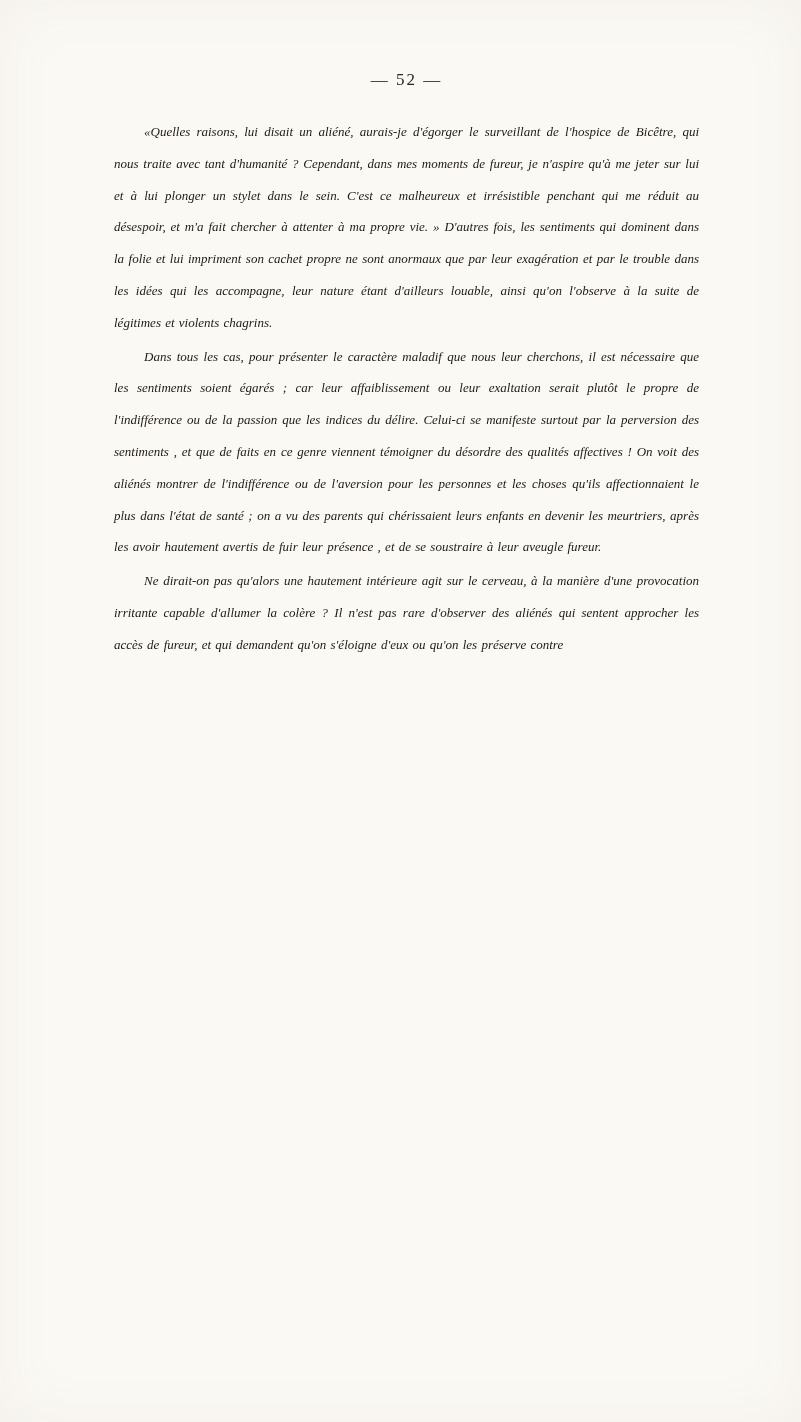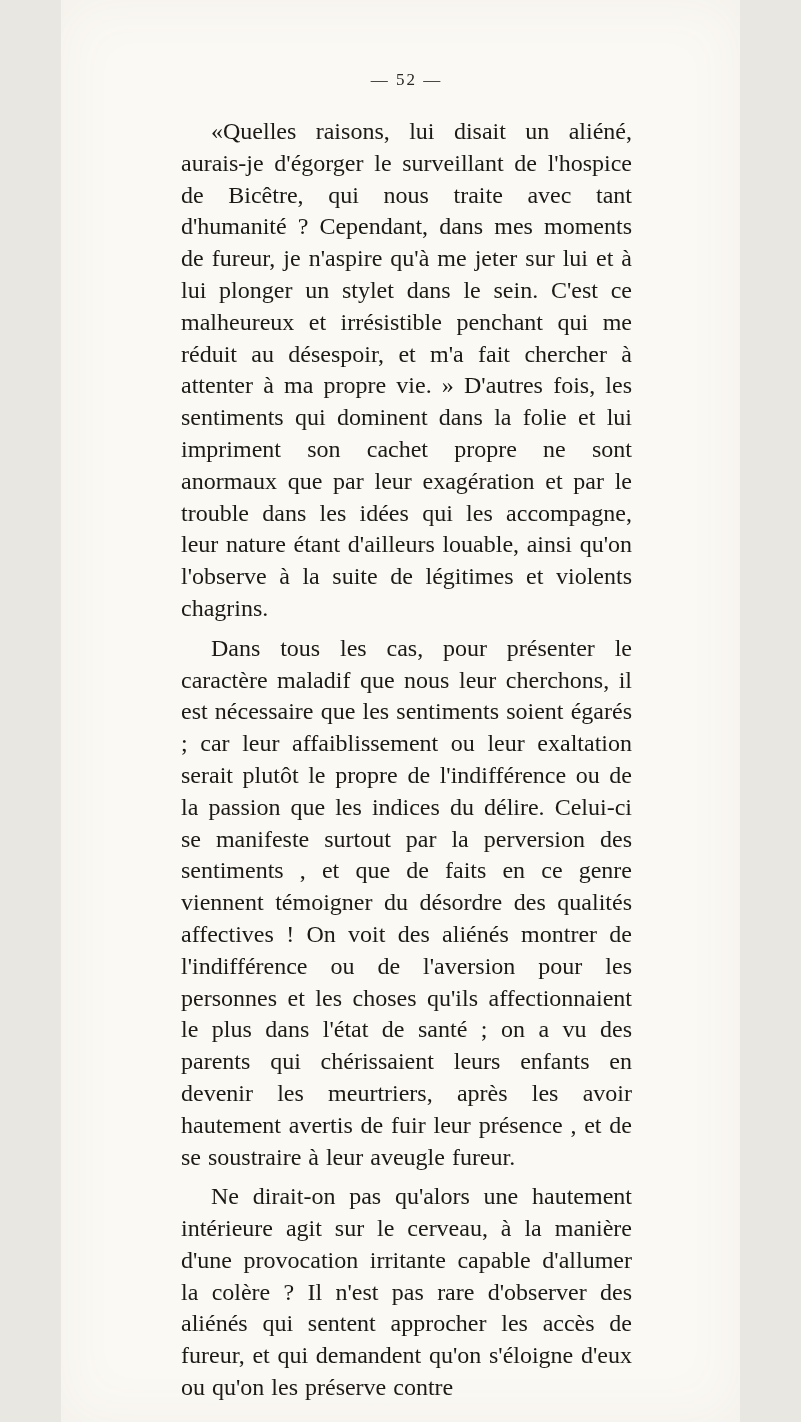--- a/index.html
+++ b/index.html
@@ -2,44 +2,45 @@
 <html lang="fr"><head>
 <meta charset="utf-8">
 <style>
   html, body {
     margin: 0;
     padding: 0;
     background: #e9e7e1;
   }
   .page {
     position: relative;
-    width: 679px;
+    width: 801px;
     height: 1422px;
     margin: 0 auto;
     background: #fbf9f4;
     box-sizing: border-box;
     padding: 70px 100px 0 112px;
     color: #1d1a16;
     font-family: "Liberation Serif", "DejaVu Serif", serif;
     box-shadow: inset 0 0 60px rgba(120,110,90,0.06);
   }
   .page-number {
     text-align: center;
     font-size: 17px;
     letter-spacing: 2px;
     margin-bottom: 26px;
     color: #2a2621;
   }
   .text-block p {
-    margin: 8px;
+    margin: 2px;
     text-align: justify;
     text-indent: 30px;
-    font-size: 24px;
+    font-size: 13px;
     line-height: 31.8px;
     word-spacing: 1px;
+    font-style: italic;
   }
 </style>
 </head>
 <body>
 
 <div class="page">
   <div class="page-number">— 52 —</div>
 
   <div class="text-block">
     <p>«Quelles raisons, lui disait un aliéné, aurais-je d'égorger le surveillant de l'hospice de Bicêtre, qui nous traite avec tant d'humanité ? Cependant, dans mes moments de fureur, je n'aspire qu'à me jeter sur lui et à lui plonger un stylet dans le sein. C'est ce malheureux et irrésistible penchant qui me réduit au désespoir, et m'a fait chercher à attenter à ma propre vie. » D'autres fois, les sentiments qui dominent dans la folie et lui impriment son cachet propre ne sont anormaux que par leur exagération et par le trouble dans les idées qui les accompagne, leur nature étant d'ailleurs louable, ainsi qu'on l'observe à la suite de légitimes et violents chagrins.</p>

